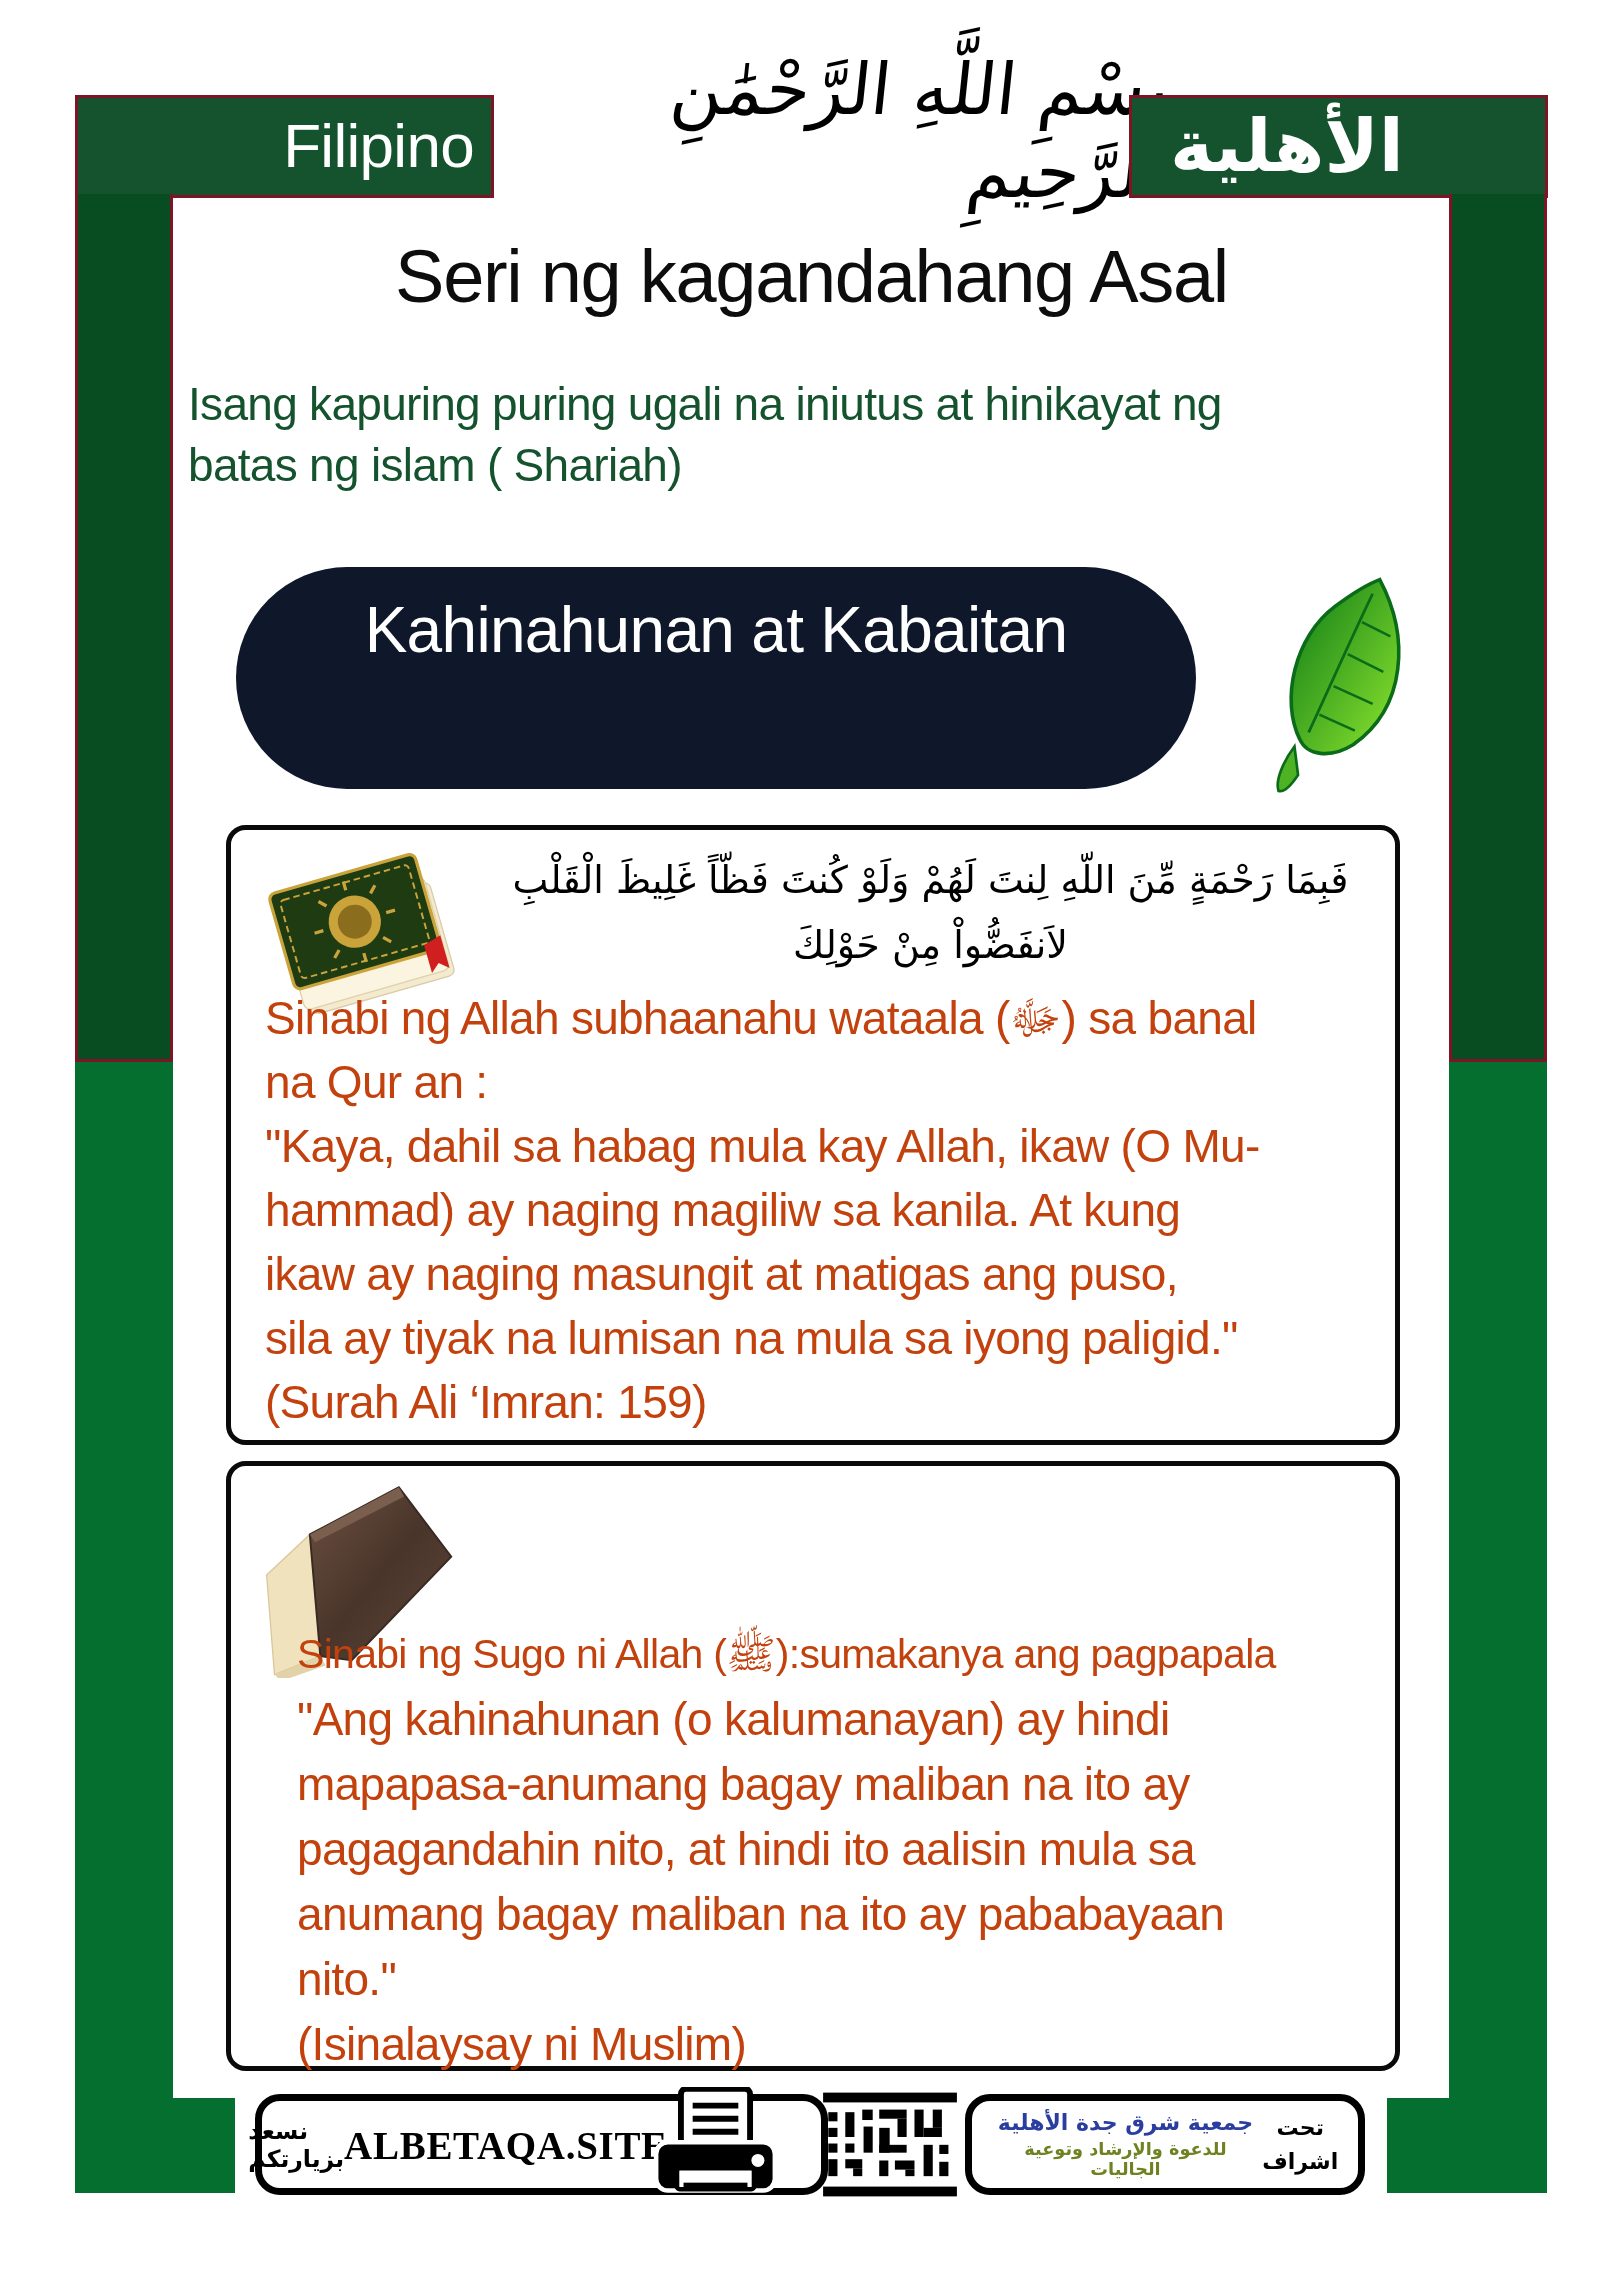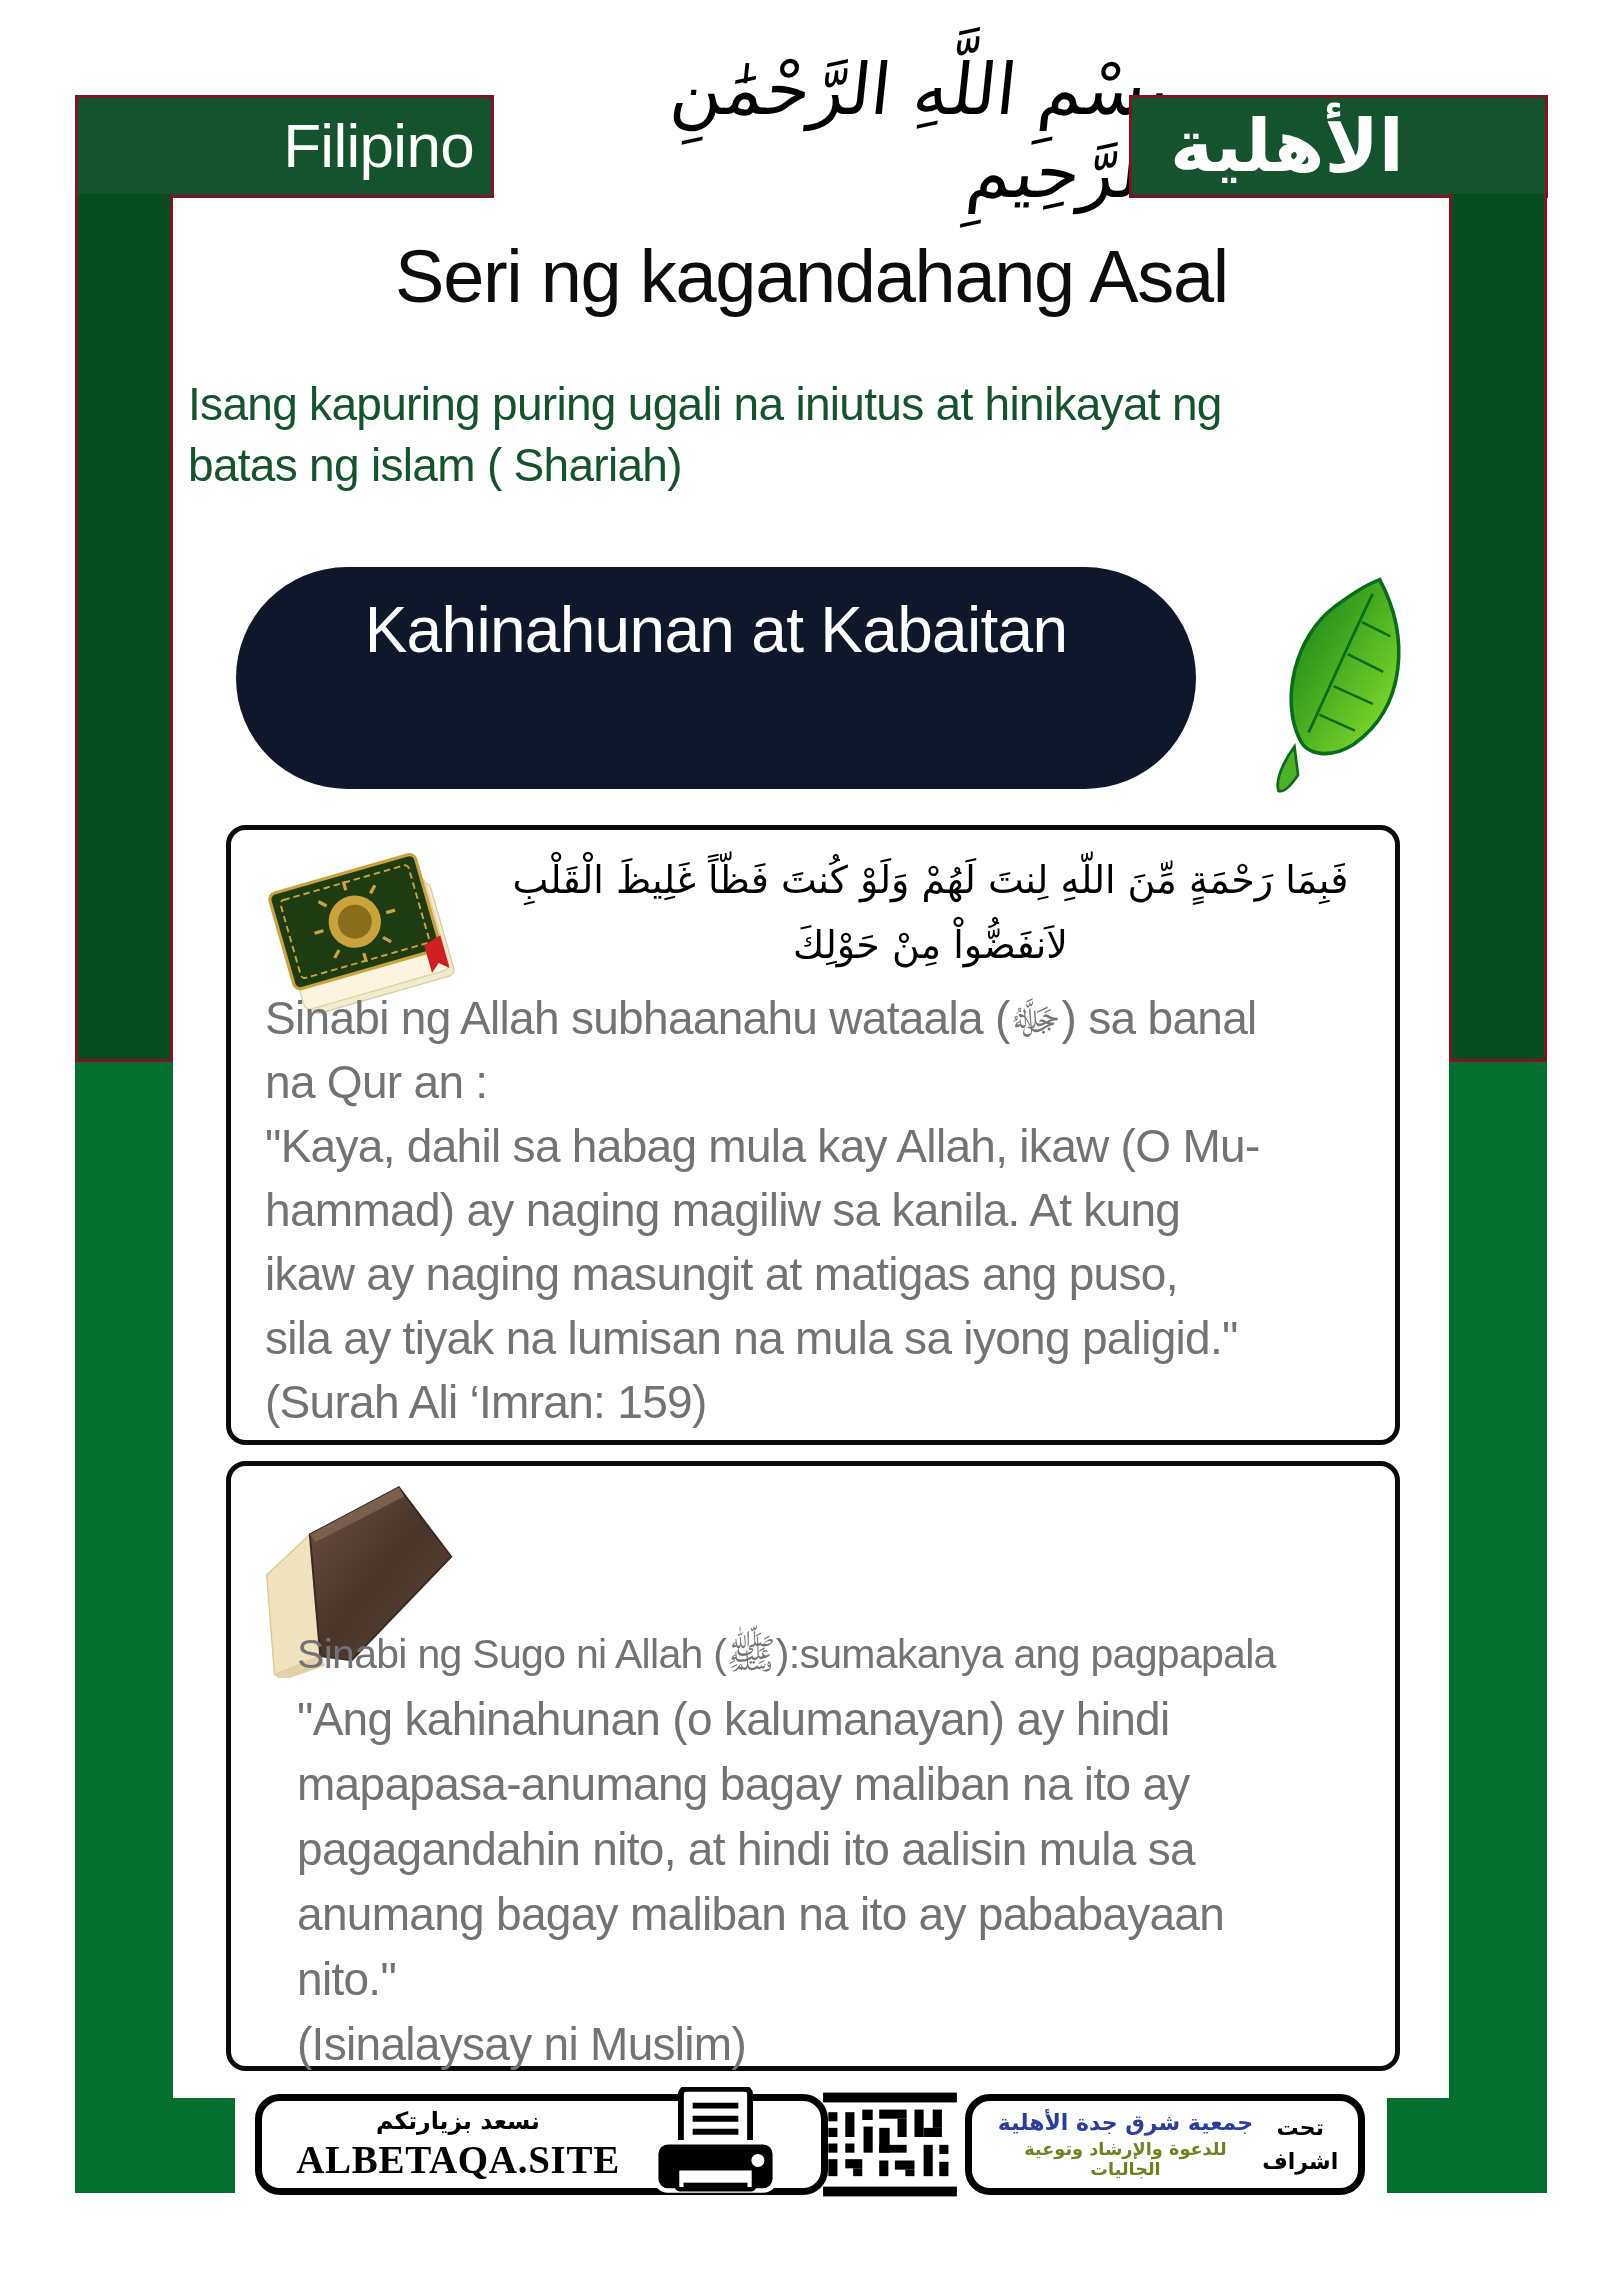--- a/index.html
+++ b/index.html
@@ -51,32 +51,32 @@
         border:5.9px solid #0a0a0a;border-radius:19.6px;box-sizing:border-box;z-index:3;}
   .card-quran{top:825px;height:620px;}
   .card-hadith{top:1461px;height:610px;}
 
   .quran-icon{position:absolute;left:11.8px;top:19.6px;width:245px;height:164px;}
   .hadith-icon{position:absolute;left:16.4px;top:11.8px;width:216px;height:200px;}
 
   .verse{position:absolute;left:258px;top:18.3px;width:883px;text-align:center;direction:rtl;
          font-family:"DejaVu Sans", sans-serif;font-size:38px;line-height:65px;color:#000;}
 
-  .card-lines{position:absolute;left:34px;font-size:46px;color:#737373;line-height:64px;
+  .card-lines{position:absolute;left:34px;font-size:46px;color:#c2410c;line-height:64px;
               letter-spacing:-0.7px;white-space:nowrap;}
   .lines-quran{top:156px;}
   .lines-hadith{top:156px;line-height:65px;margin-left:32px;}
   .hadith-intro{font-size:41px;}
 
   
   .footer-box{position:absolute;top:2094px;height:101px;box-sizing:border-box;
               border:7.9px solid #000;border-radius:25px;background:#fff;z-index:4;}
   .footer-left{left:255px;width:573px;}
   .footer-left-inner{height:100%;box-sizing:border-box;padding-right:167px;
-                     display:flex;flex-direction:column;align-items:center;justify-content:center;}
+                     display:flex;flex-direction:row;align-items:center;justify-content:center;}
   .visit-ar{font-family:"DejaVu Sans", sans-serif;font-size:23.6px;font-weight:bold;color:#000;}
   .site-name{font-family:"Liberation Serif", serif;font-size:39px;font-weight:bold;color:#000;
              letter-spacing:0.7px;margin-top:2.6px;}
   .printer{position:absolute;left:647px;top:2087px;width:137px;height:115px;z-index:5;}
   .kufic{position:absolute;left:823px;top:2090px;width:134px;height:109px;z-index:5;}
   .footer-right{left:965px;width:400px;}
   .footer-right-inner{height:100%;display:flex;align-items:center;justify-content:space-between;
                       box-sizing:border-box;padding:0 18.3px;}
   .org-block{flex:1;text-align:center;font-family:"DejaVu Sans", sans-serif;}
   .org-line1{font-size:22px;font-weight:bold;color:#2b3d9e;}

